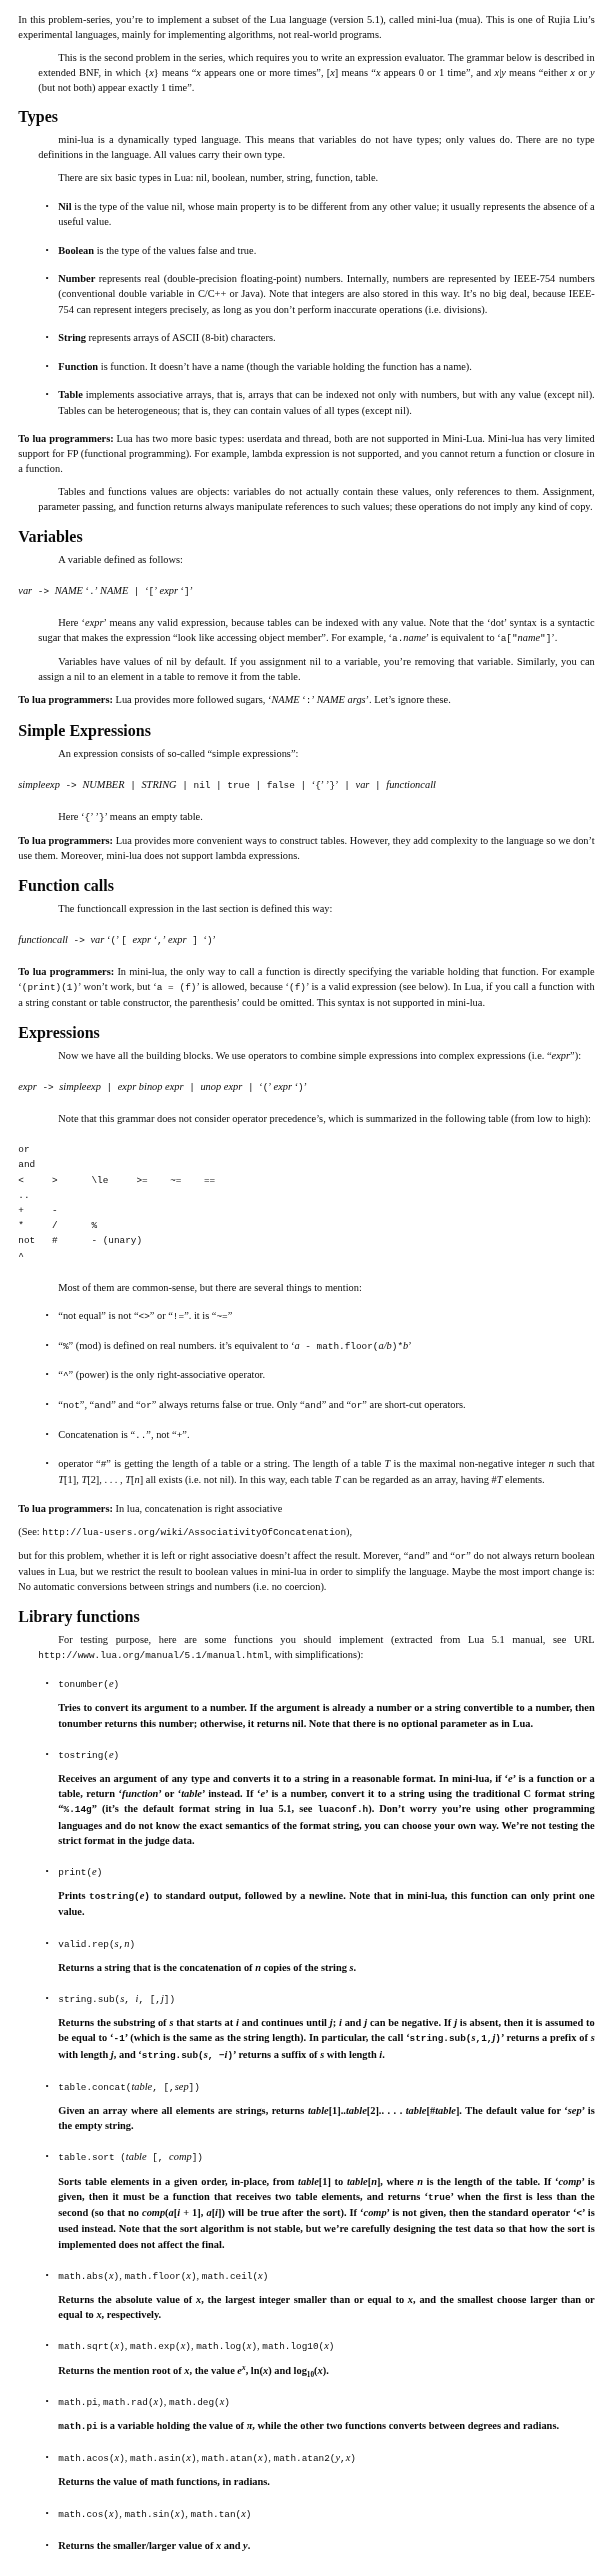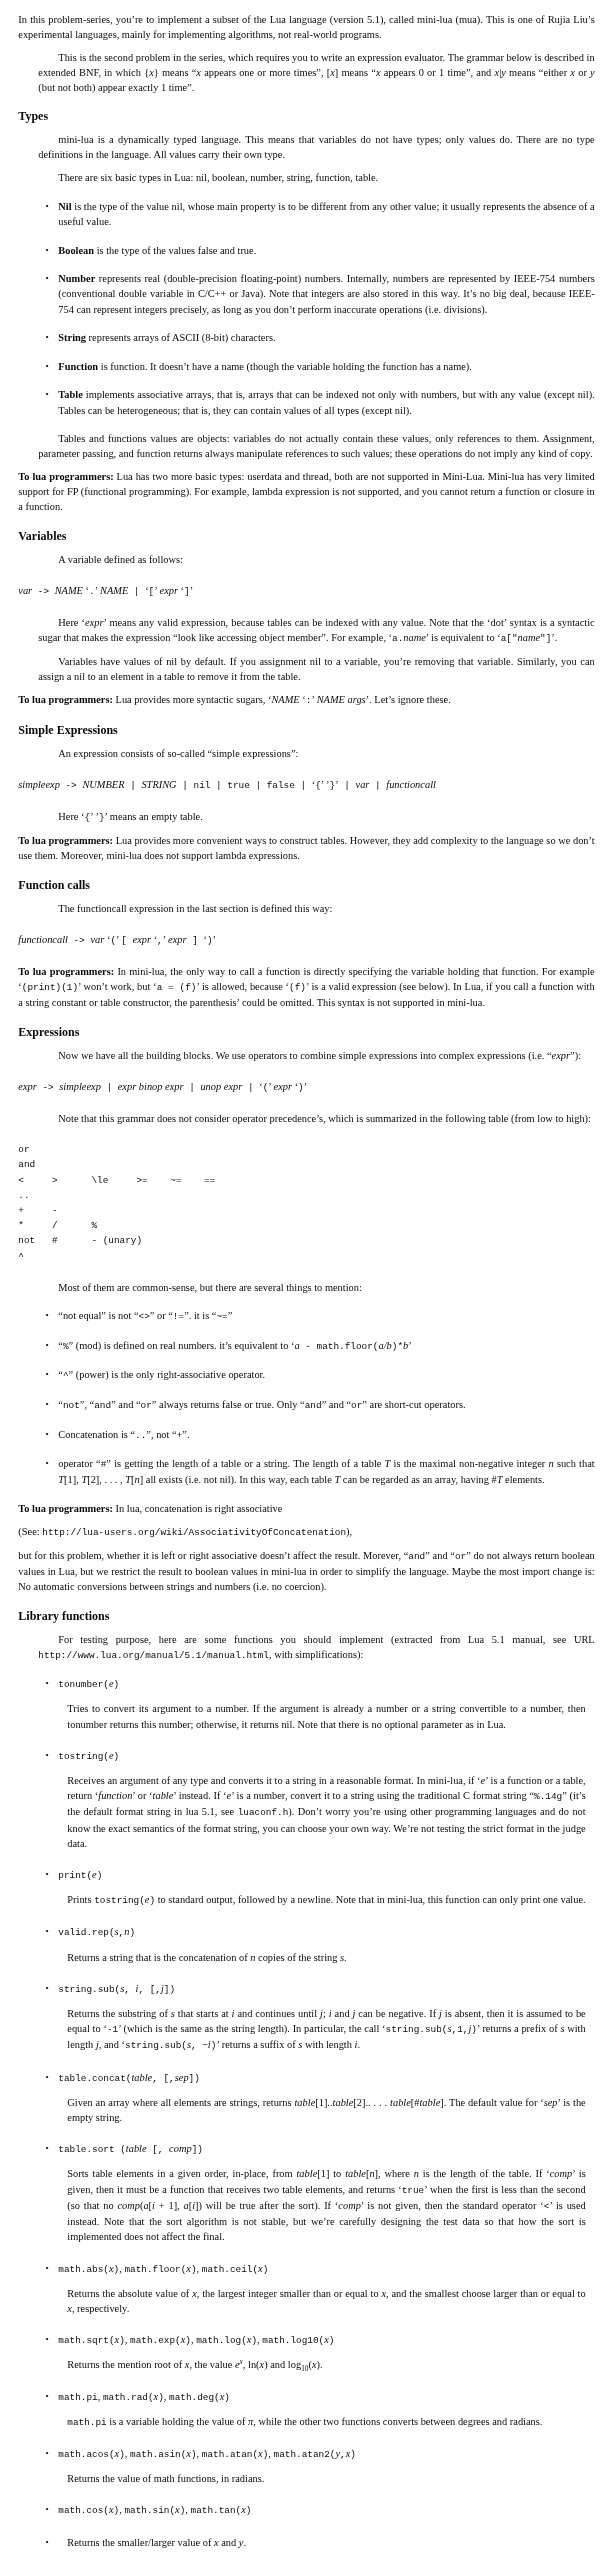--- a/index.html
+++ b/index.html
@@ -4,29 +4,29 @@
 <style>
   html,body { margin:0; padding:0; background:#ffffff; }
   body {
     width:613px; min-height:2576px;
     font-family:"Liberation Serif", serif;
     color:#0a0a0a; font-size:10.4px;
   }
   .doc { padding:3.7px 18.3px 24.4px 18.3px; }
   .para { margin:8px 0; line-height:15px; text-align:justify; }
   .para.indent { text-indent:20px;margin-left:20px; }
-  h2.sect { font-size:12px; font-weight:bold; margin:14.6px 0 3.7px 0; line-height:15.2px; }
+  h2.sect { font-size:16px; font-weight:bold; margin:14.6px 0 3.7px 0; line-height:15.2px; }
   .grammar { margin:16px 0; line-height:15.2px; white-space:nowrap; }
   .pre { margin:16px 0; font-family:"Liberation Mono", monospace; font-size:9.4px; line-height:15.2px; white-space:pre; }
   ul.bullets { list-style:none; margin:13.4px 0; padding:0 0 0 40px; }
   ul.bullets > li { position:relative; margin:0 0 13.4px 0; line-height:15.2px; text-align:justify; }
   ul.bullets > li:last-child { margin-bottom:0; }
   .marker { position:absolute; left:-12.8px; top:0; font-size:9.1px; }
   .fn-title { line-height:15.2px; margin:0 0 8px 0; white-space:nowrap; }
-  .fn-desc { margin:9px; line-height:15.2px; text-align:justify; }
+  .fn-desc { margin:0; line-height:15.2px; text-align:justify;font-weight:bold; }
   ul.funcs > li { margin-bottom:16px; }
   .s-n { }
   .s-b { font-weight:bold; }
   .s-i { font-style:italic; }
   .s-m { font-family:"Liberation Mono", monospace; font-size:9.4px; }
   .s-sup { font-style:italic; font-size:70%; vertical-align:super; line-height:0; }
   .s-sub { font-size:70%; vertical-align:sub; line-height:0; }
 </style>
 </head>
 <body>
@@ -38,28 +38,28 @@
     <p class="para indent"><span class="s-n">mini-lua is a dynamically typed language. This means that variables do not have types; only values do.  There are no type definitions in the language.  All values carry their own type.</span></p>
     <p class="para indent"><span class="s-n">There are six basic types in Lua: nil, boolean, number, string, function, table.</span></p>
     <ul class="bullets">
       <li><span class="marker">•</span><span><span class="s-b">Nil</span><span class="s-n"> is the type of the value nil, whose main property is to be different from any other value; it usually represents the absence of a useful value.</span></span></li>
       <li><span class="marker">•</span><span><span class="s-b">Boolean</span><span class="s-n"> is the type of the values false and true.</span></span></li>
       <li><span class="marker">•</span><span><span class="s-b">Number</span><span class="s-n"> represents real (double-precision floating-point) numbers.  Internally, numbers are represented by IEEE-754 numbers (conventional double variable in C/C++ or Java).  Note that integers are also stored in this way.  It’s no big deal, because IEEE-754 can represent integers precisely, as long as you don’t perform inaccurate operations (i.e. divisions).</span></span></li>
       <li><span class="marker">•</span><span><span class="s-b">String</span><span class="s-n"> represents arrays of ASCII (8-bit) characters.</span></span></li>
       <li><span class="marker">•</span><span><span class="s-b">Function</span><span class="s-n"> is function.  It doesn’t have a name (though the variable holding the function has a name).</span></span></li>
       <li><span class="marker">•</span><span><span class="s-b">Table</span><span class="s-n"> implements associative arrays, that is, arrays that can be indexed not only with numbers, but with any value (except nil).  Tables can be heterogeneous; that is, they can contain values of all types (except nil).</span></span></li>
     </ul>
+    <p class="para"><span class="s-b">To lua programmers:</span><span class="s-n"> Lua has two more basic types: userdata and thread, both are not supported in Mini-Lua.  Mini-lua has very limited support for FP (functional programming).  For example, lambda expression is not supported, and you cannot return a function or closure in a function.</span></p>
     <p class="para indent"><span class="s-n">Tables and functions values are objects: variables do not actually contain these values, only references to them.  Assignment, parameter passing, and function returns always manipulate references to such values; these operations do not imply any kind of copy.</span></p>
-    <p class="para"><span class="s-b">To lua programmers:</span><span class="s-n"> Lua has two more basic types: userdata and thread, both are not supported in Mini-Lua.  Mini-lua has very limited support for FP (functional programming).  For example, lambda expression is not supported, and you cannot return a function or closure in a function.</span></p>
     <h2 class="sect">Variables</h2>
     <p class="para indent"><span class="s-n">A variable defined as follows:</span></p>
     <div class="grammar"><span class="s-i">var</span><span class="s-m"> -&gt; </span><span class="s-i">NAME</span><span class="s-n">  ‘</span><span class="s-m">.</span><span class="s-n">’  </span><span class="s-i">NAME</span><span class="s-m"> | </span><span class="s-n">‘</span><span class="s-m">[</span><span class="s-n">’ </span><span class="s-i">expr</span><span class="s-n"> ‘</span><span class="s-m">]</span><span class="s-n">’</span></div>
     <p class="para indent"><span class="s-n">Here ‘</span><span class="s-i">expr</span><span class="s-n">’ means any valid expression, because tables can be indexed with any value.  Note that the ‘dot’ syntax is a syntactic sugar that makes the expression “look like accessing object member”. For example, ‘</span><span class="s-m">a.</span><span class="s-i">name</span><span class="s-n">’ is equivalent to ‘</span><span class="s-m">a["</span><span class="s-i">name</span><span class="s-m">"]</span><span class="s-n">’.</span></p>
     <p class="para indent"><span class="s-n">Variables have values of nil by default.  If you assignment nil to a variable, you’re removing that variable. Similarly, you can assign a nil to an element in a table to remove it from the table.</span></p>
-    <p class="para"><span class="s-b">To lua programmers:</span><span class="s-n"> Lua provides more syntactic sugars, ‘</span><span class="s-i">NAME</span><span class="s-n"> ‘</span><span class="s-m">:</span><span class="s-n">’  </span><span class="s-i">NAME args</span><span class="s-n">’.  Let’s ignore these.</span></p>
+    <p class="para"><span class="s-b">To lua programmers:</span><span class="s-n"> Lua provides more followed sugars, ‘</span><span class="s-i">NAME</span><span class="s-n"> ‘</span><span class="s-m">:</span><span class="s-n">’  </span><span class="s-i">NAME args</span><span class="s-n">’.  Let’s ignore these.</span></p>
     <h2 class="sect">Simple Expressions</h2>
     <p class="para indent"><span class="s-n">An expression consists of so-called “simple expressions”:</span></p>
     <div class="grammar"><span class="s-i">simpleexp</span><span class="s-m"> -&gt; </span><span class="s-i">NUMBER</span><span class="s-m"> | </span><span class="s-i">STRING</span><span class="s-m"> | nil | true | false | </span><span class="s-n">‘</span><span class="s-m">{</span><span class="s-n">’ ’</span><span class="s-m">}</span><span class="s-n">’</span><span class="s-m"> | </span><span class="s-i">var</span><span class="s-m"> | </span><span class="s-i">functioncall</span></div>
     <p class="para indent"><span class="s-n">Here ‘</span><span class="s-m">{</span><span class="s-n">’ ’</span><span class="s-m">}</span><span class="s-n">’ means an empty table.</span></p>
     <p class="para"><span class="s-b">To lua programmers:</span><span class="s-n"> Lua provides more convenient ways to construct tables.  However, they add complexity to the language so we don’t use them.  Moreover, mini-lua does not support lambda expressions.</span></p>
     <h2 class="sect">Function calls</h2>
     <p class="para indent"><span class="s-n">The functioncall expression in the last section is defined this way:</span></p>
     <div class="grammar"><span class="s-i">functioncall</span><span class="s-m"> -&gt; </span><span class="s-i">var</span><span class="s-n"> ‘</span><span class="s-m">(</span><span class="s-n">’ </span><span class="s-m">[ </span><span class="s-i">expr</span><span class="s-n"> ‘</span><span class="s-m">,</span><span class="s-n">’ </span><span class="s-i">expr</span><span class="s-m">  ] </span><span class="s-n">‘</span><span class="s-m">)</span><span class="s-n">’</span></div>
     <p class="para"><span class="s-b">To lua programmers:</span><span class="s-n"> In mini-lua, the only way to call a function is directly specifying the variable holding that function.  For example ‘</span><span class="s-m">(print)(1)</span><span class="s-n">’ won’t work, but ‘</span><span class="s-m">a = (f)</span><span class="s-n">’ is allowed, because ‘</span><span class="s-m">(f)</span><span class="s-n">’ is a valid expression (see below).  In Lua, if you call a function with a string constant or table constructor, the parenthesis’ could be omitted.  This syntax is not supported in mini-lua.</span></p>
     <h2 class="sect">Expressions</h2>

